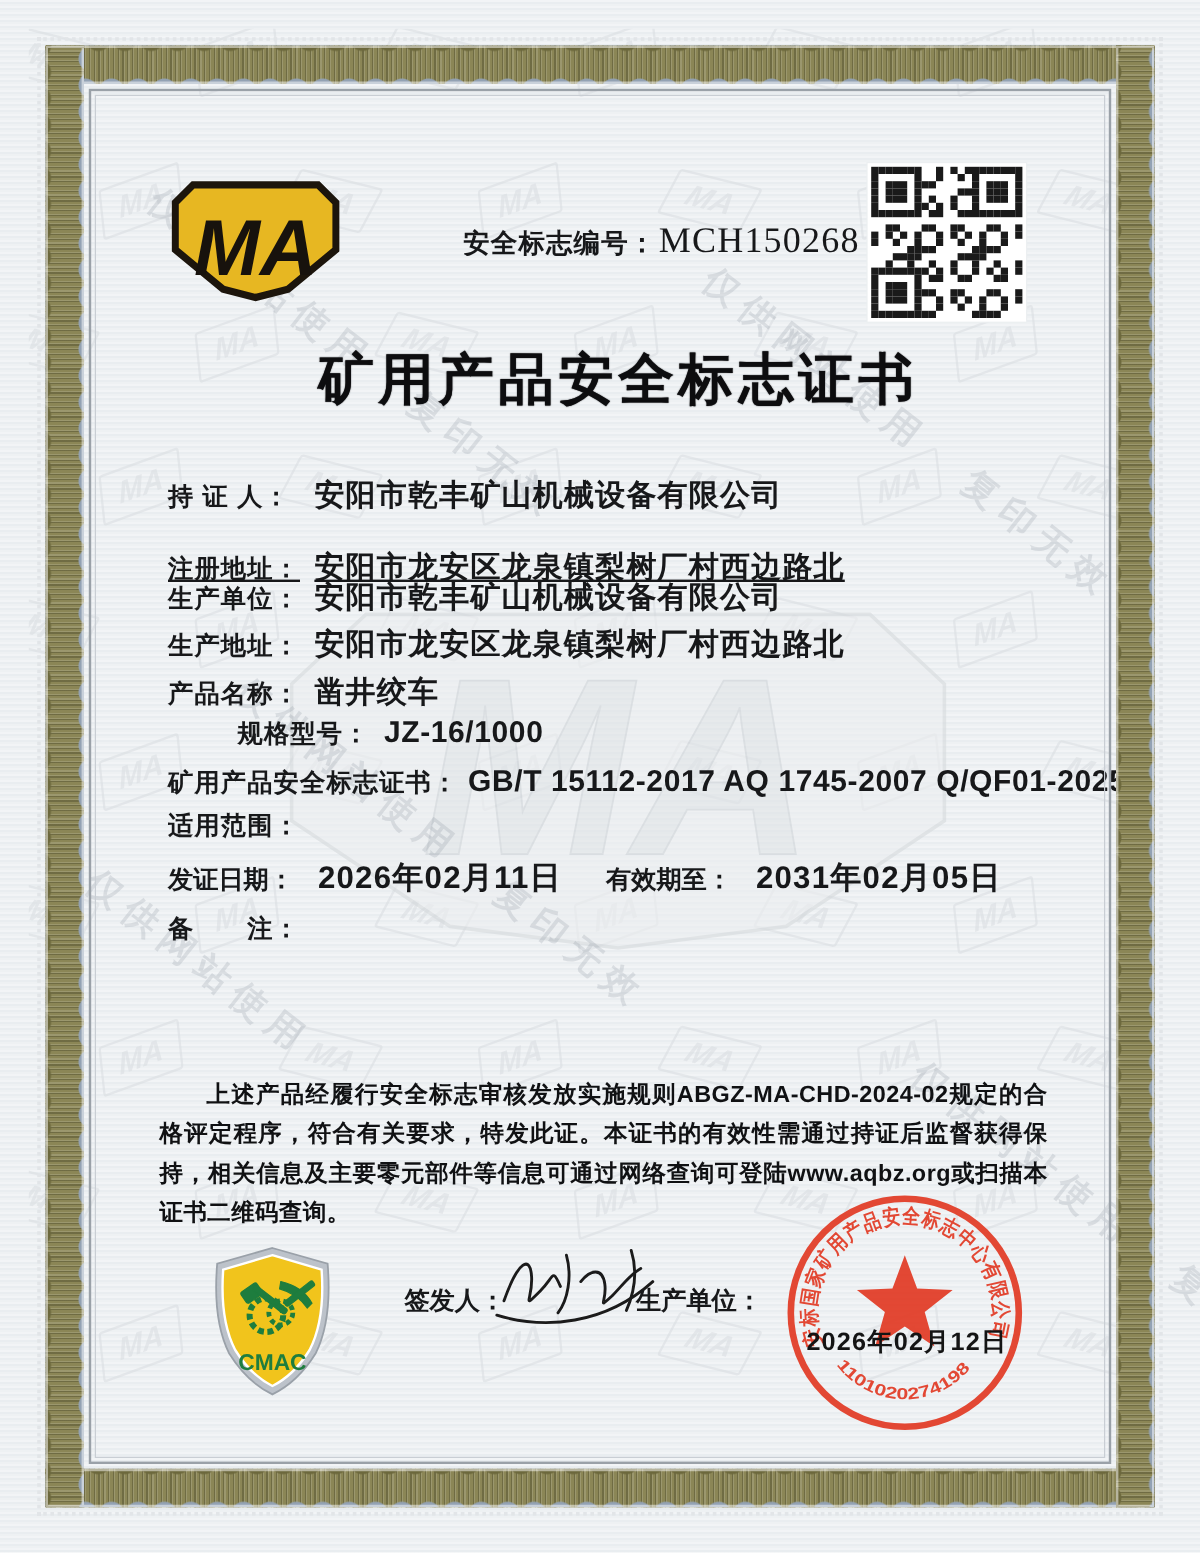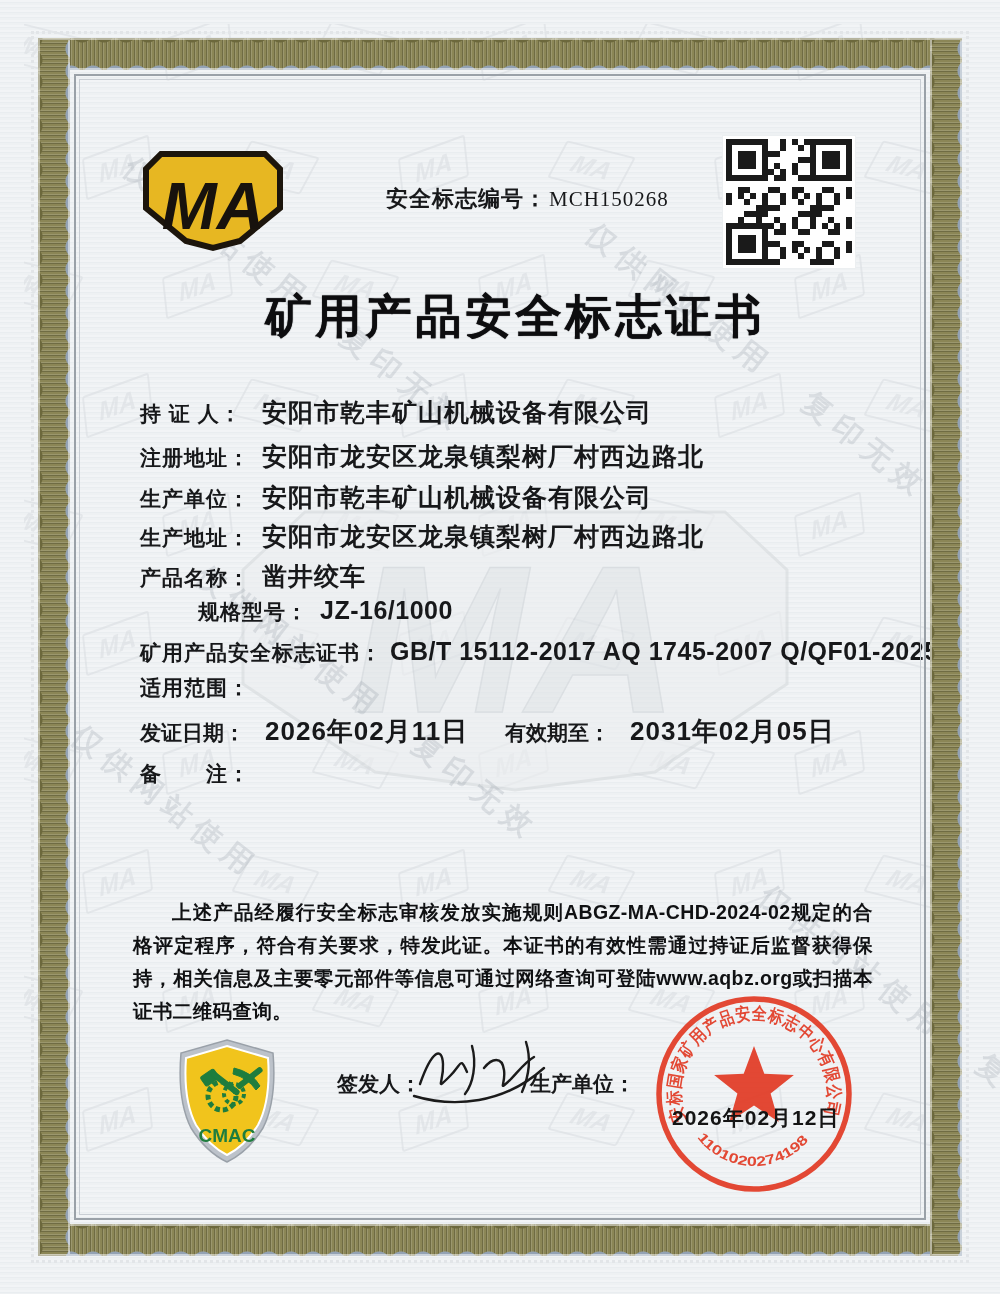--- a/index.html
+++ b/index.html
@@ -31,21 +31,21 @@
     font-weight:700;font-style:italic;font-size:25px;line-height:1;padding:6px 14px;border-radius:3px;opacity:.55;}
   .big-ma{position:absolute;left:235px;top:500px;z-index:1;opacity:.6;pointer-events:none;}
   .notice{position:absolute;z-index:2;display:flex;gap:46px;white-space:nowrap;
     font-size:30px;font-weight:700;letter-spacing:8px;color:#7e8894;opacity:.20;
     transform-origin:left top;transform:rotate(38deg);pointer-events:none;}
   
   .content{position:absolute;inset:0;z-index:3;}
   .ma-logo{position:absolute;left:143px;top:150px;}
   .serial{position:absolute;left:386px;top:184px;display:flex;align-items:baseline;gap:2px;}
   .serial .lbl{font-size:22px;font-weight:700;letter-spacing:1px;}
-  .serial .val{font-size:21px;font-family:"Liberation Serif","DejaVu Serif",serif;letter-spacing:1px;}
+  .serial .val{font-size:30px;font-family:"Liberation Serif","DejaVu Serif",serif;letter-spacing:1px;}
   .qr-card{position:absolute;left:723px;top:136px;background:#fff;padding:3px;box-shadow:0 0 0 1px #eceff1;}
   #qrGrid{display:grid;grid-template-columns:repeat(21,6px);grid-auto-rows:6px;}
   #qrGrid i{display:block;} #qrGrid i.on{background:#1a1a1a;}
   .title{position:absolute;left:0;right:0;top:286px;text-align:center;
     font-size:46px;font-weight:900;letter-spacing:4px;color:#0d0d0f;
     text-shadow:0 0 1px #0d0d0f;margin-left:31px;}
   .frow{position:absolute;display:flex;align-items:baseline;}
   .frow .lbl{font-size:21px;font-weight:700;letter-spacing:1px;width:122px;flex:none;white-space:nowrap;}
   .frow .lbl.wide{width:250px;}
   .frow .val{font-size:25px;font-weight:700;letter-spacing:1px;white-space:nowrap;}
@@ -621,21 +621,21 @@
           <i></i>
         </div>
     </div>
 
     <div class="title">矿用产品安全标志证书</div>
 
     <div class="frow" style="left:140px;top:396px;">
       <span class="lbl">持 证 人：</span>
       <span class="val">安阳市乾丰矿山机械设备有限公司</span>
     </div>
-    <div class="frow" style="left:140px;top:440px;">
+    <div class="frow" style="left:140px;top:456px;text-decoration:underline;">
       <span class="lbl">注册地址：</span>
       <span class="val">安阳市龙安区龙泉镇梨树厂村西边路北</span>
     </div>
     <div class="frow" style="left:140px;top:481px;">
       <span class="lbl">生产单位：</span>
       <span class="val">安阳市乾丰矿山机械设备有限公司</span>
     </div>
     <div class="frow" style="left:140px;top:520px;">
       <span class="lbl">生产地址：</span>
       <span class="val">安阳市龙安区龙泉镇梨树厂村西边路北</span>

